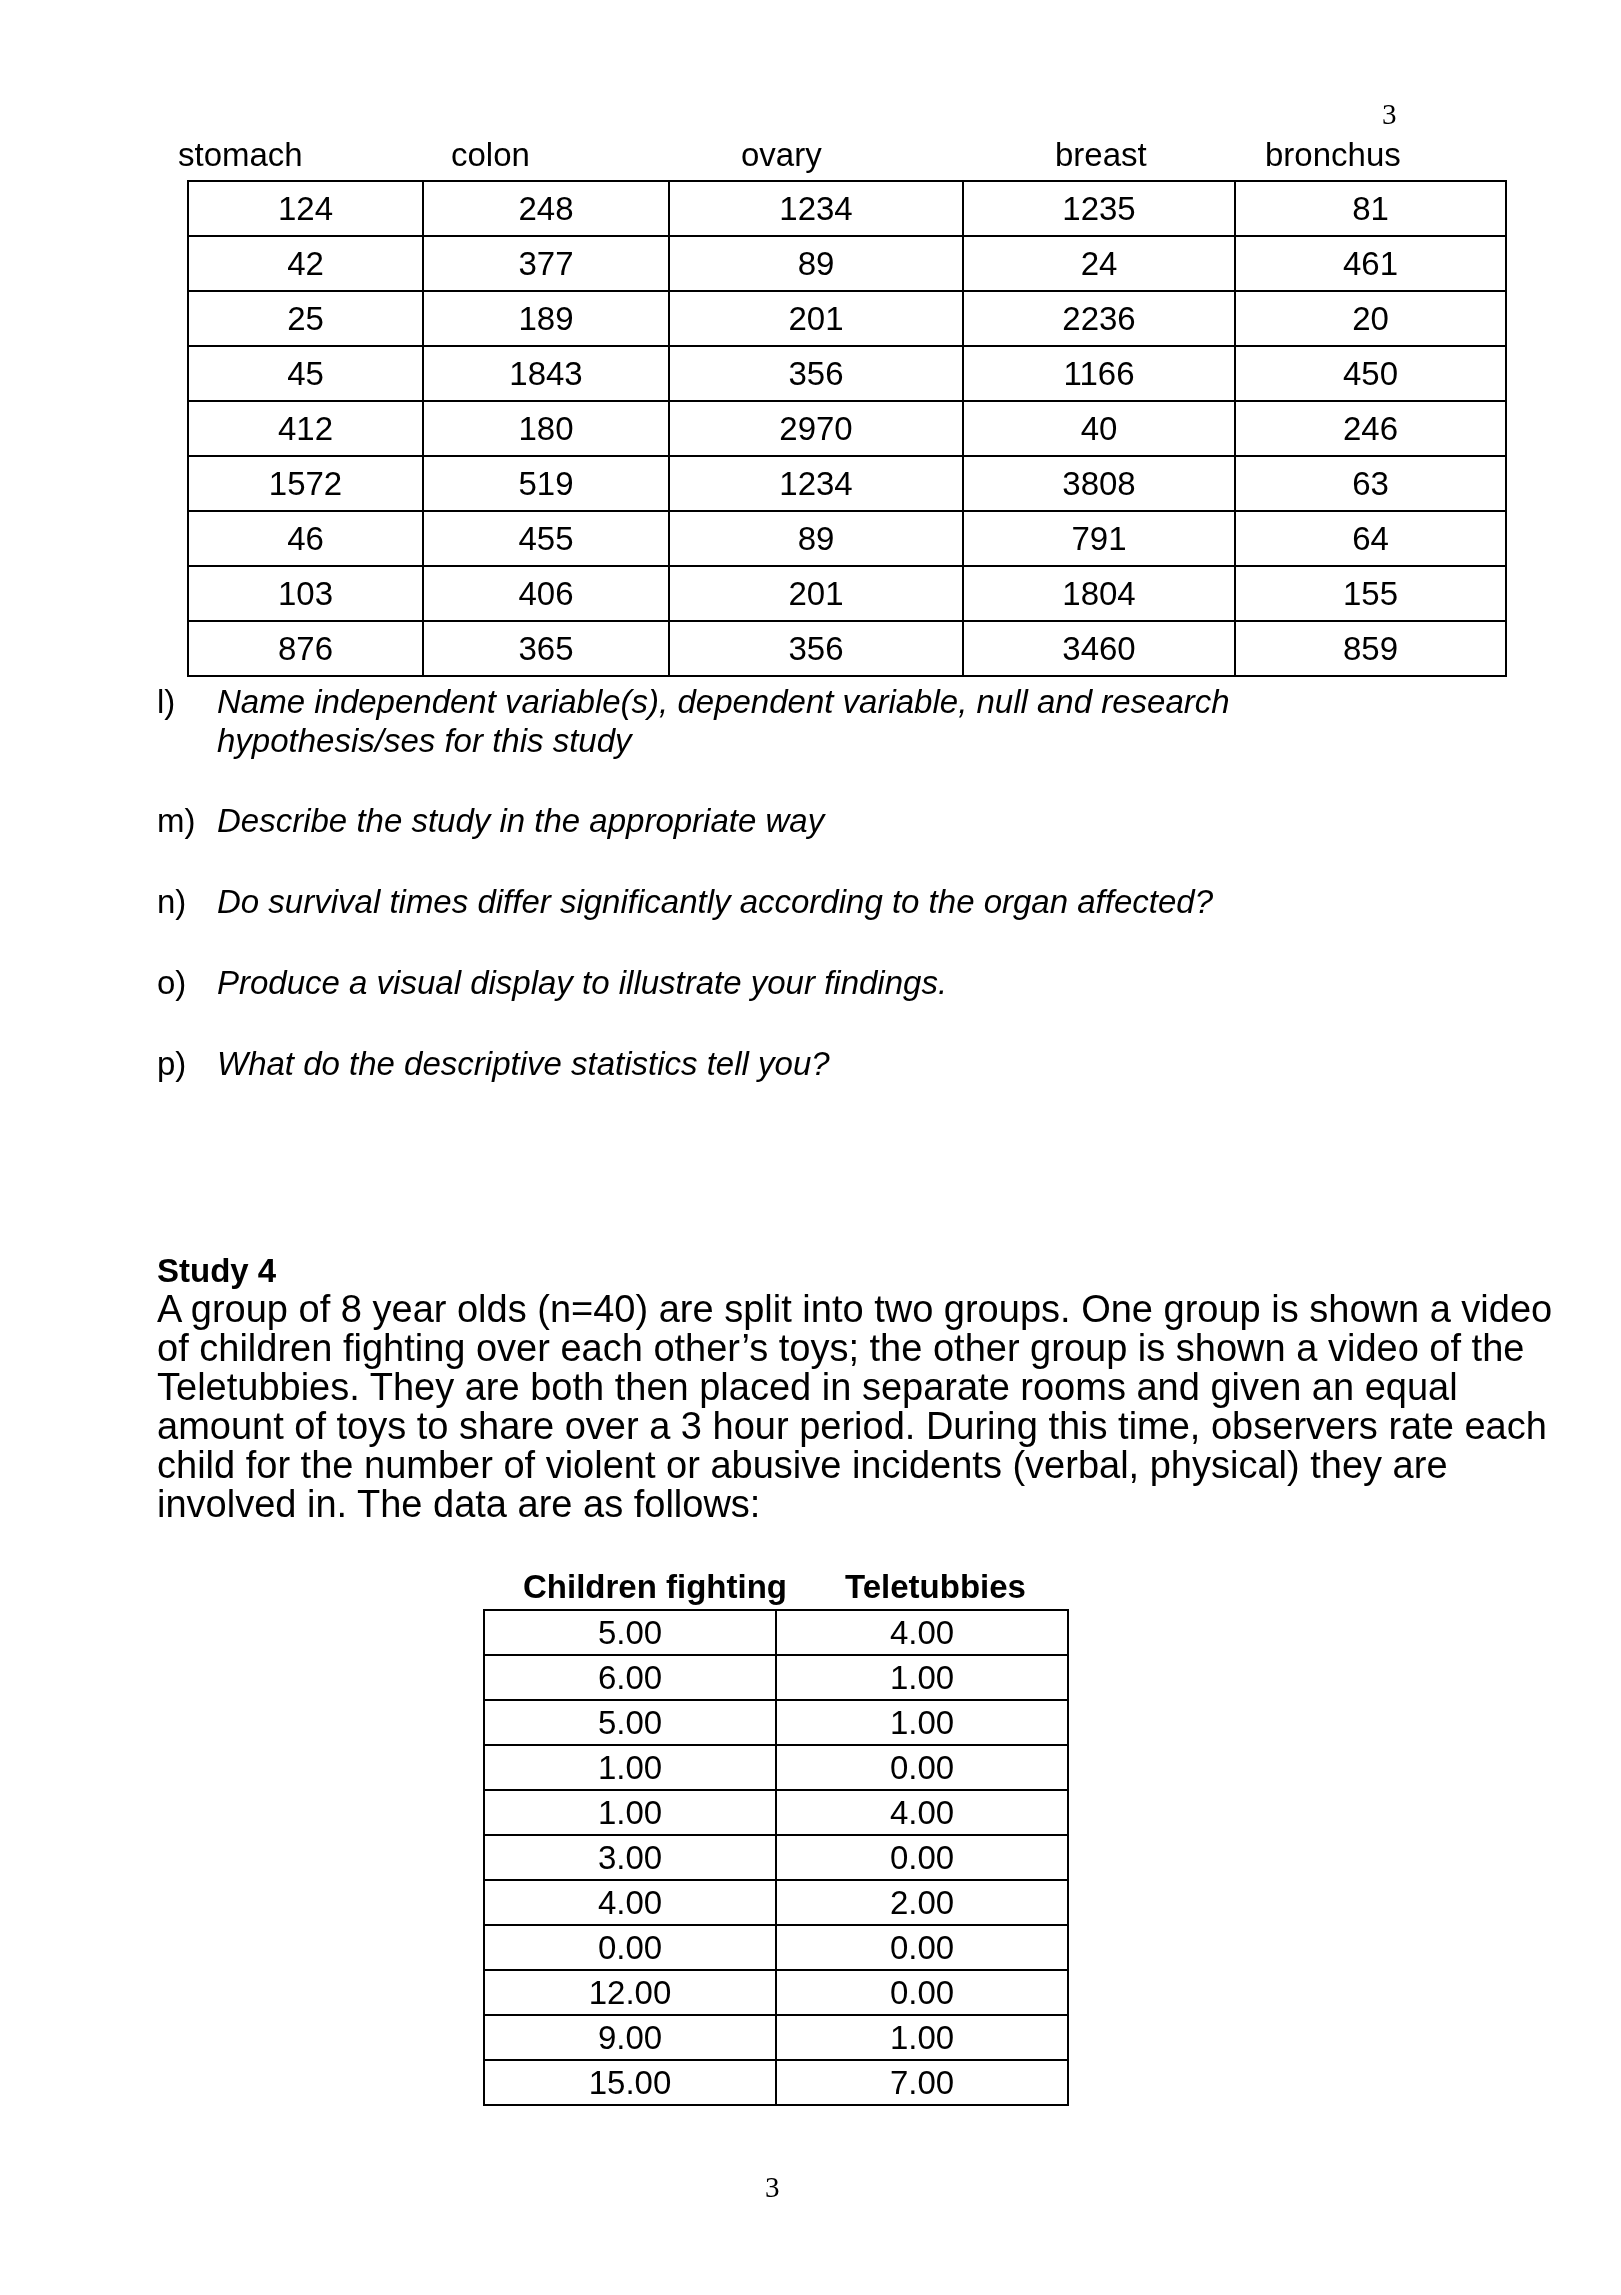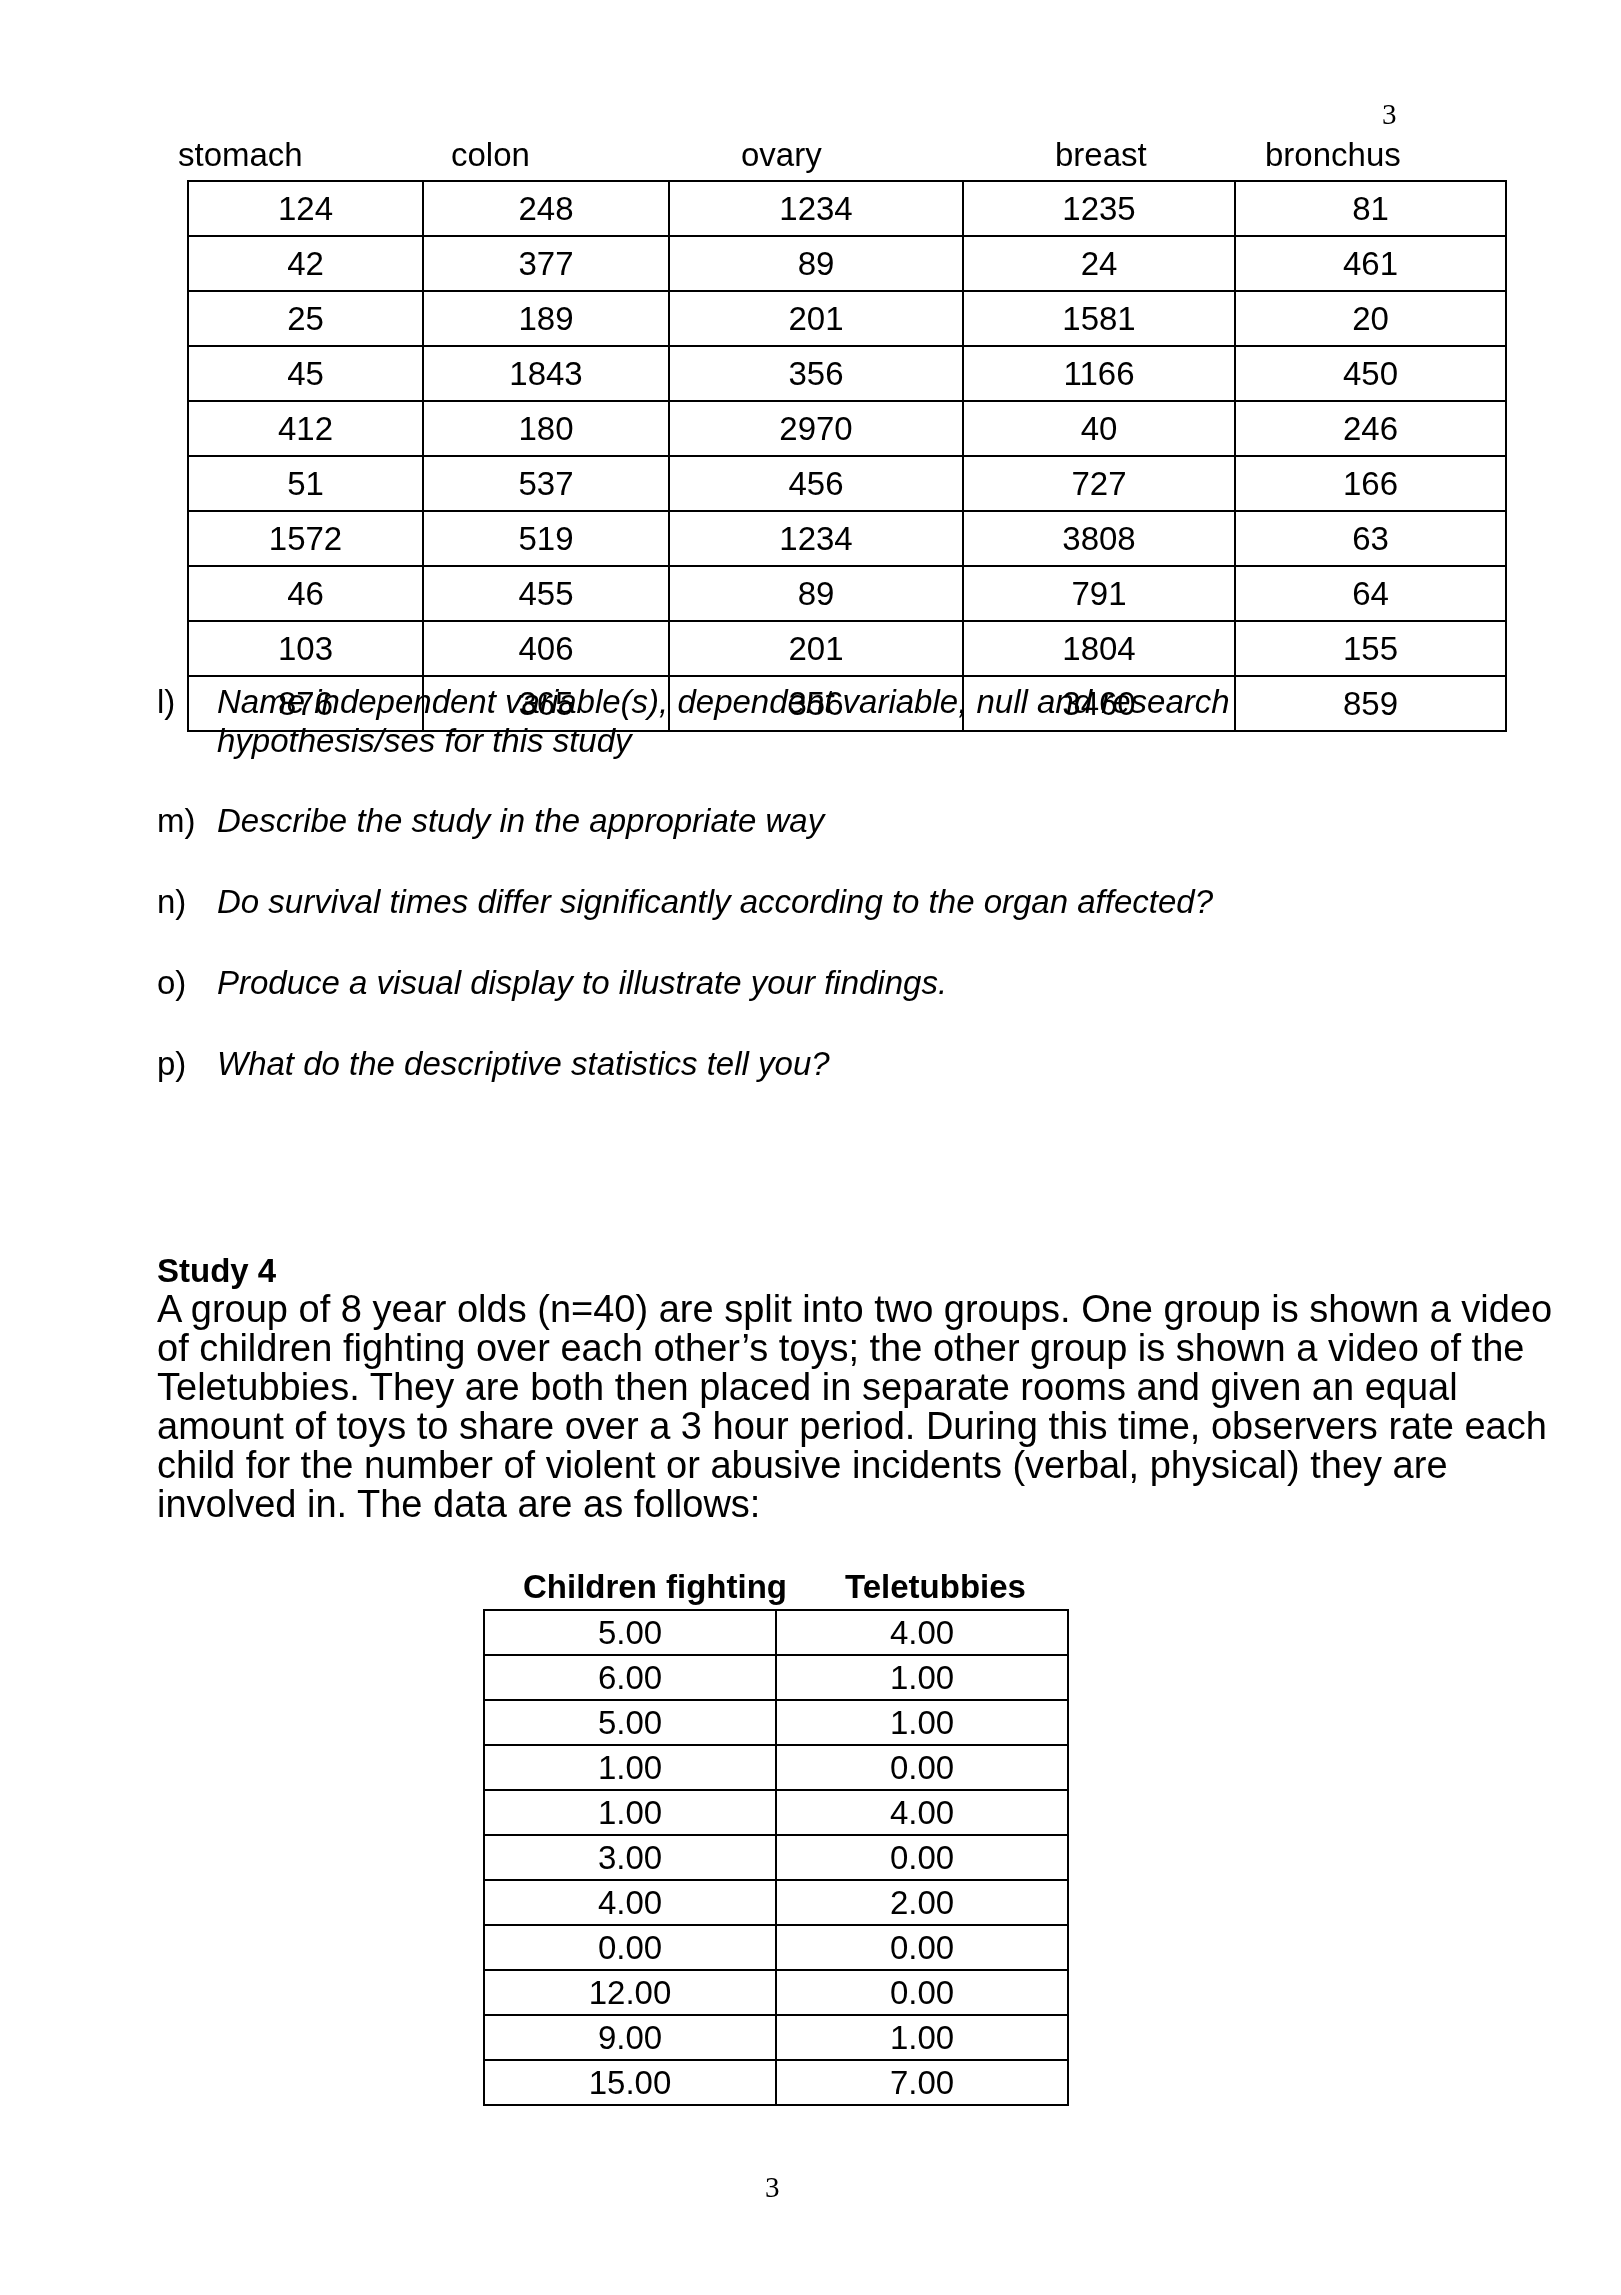--- a/index.html
+++ b/index.html
@@ -69,43 +69,36 @@
         <td>42</td>
         <td>377</td>
         <td>89</td>
         <td>24</td>
         <td>461</td>
       </tr>
       <tr>
         <td>25</td>
         <td>189</td>
         <td>201</td>
-        <td>1581</td>
+        <td>2236</td>
         <td>20</td>
       </tr>
       <tr>
         <td>45</td>
         <td>1843</td>
         <td>356</td>
         <td>1166</td>
         <td>450</td>
       </tr>
       <tr>
         <td>412</td>
         <td>180</td>
         <td>2970</td>
         <td>40</td>
         <td>246</td>
-      </tr>
-      <tr>
-        <td>51</td>
-        <td>537</td>
-        <td>456</td>
-        <td>727</td>
-        <td>166</td>
       </tr>
       <tr>
         <td>1572</td>
         <td>519</td>
         <td>1234</td>
         <td>3808</td>
         <td>63</td>
       </tr>
       <tr>
         <td>46</td>

